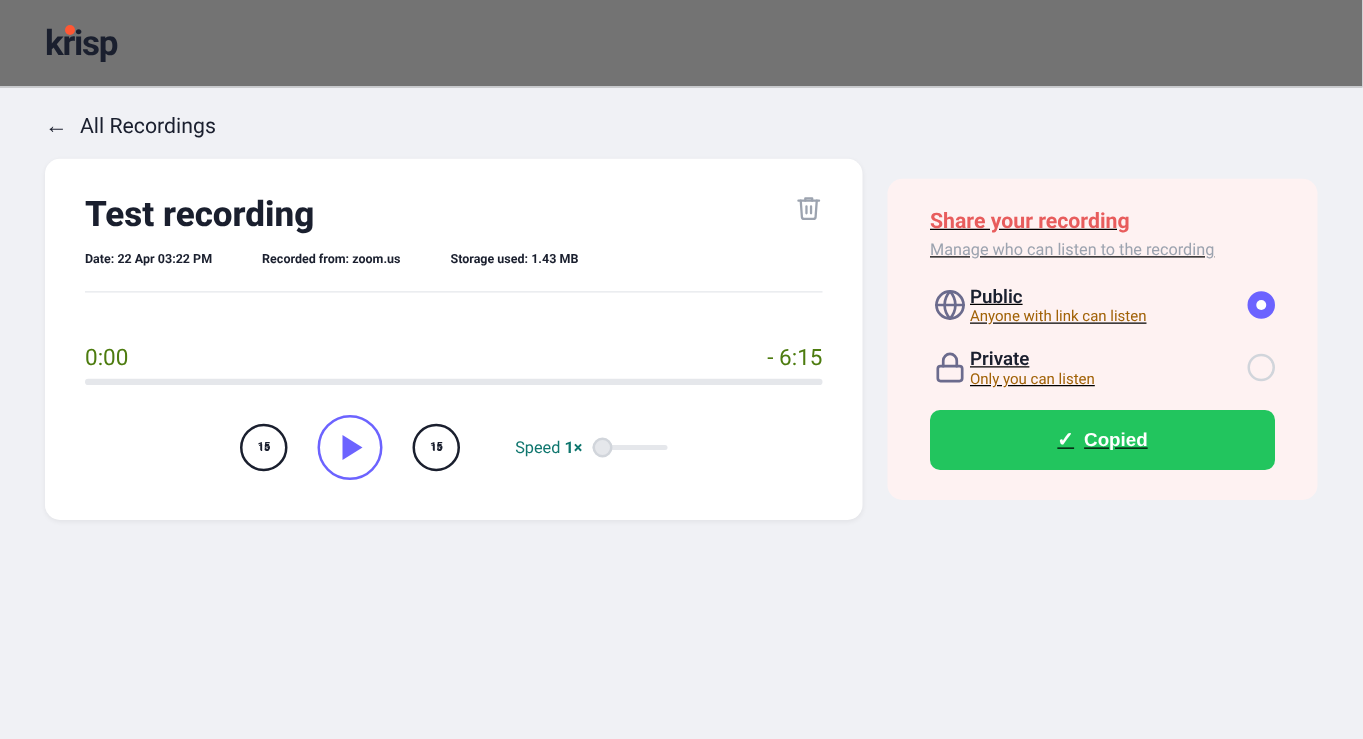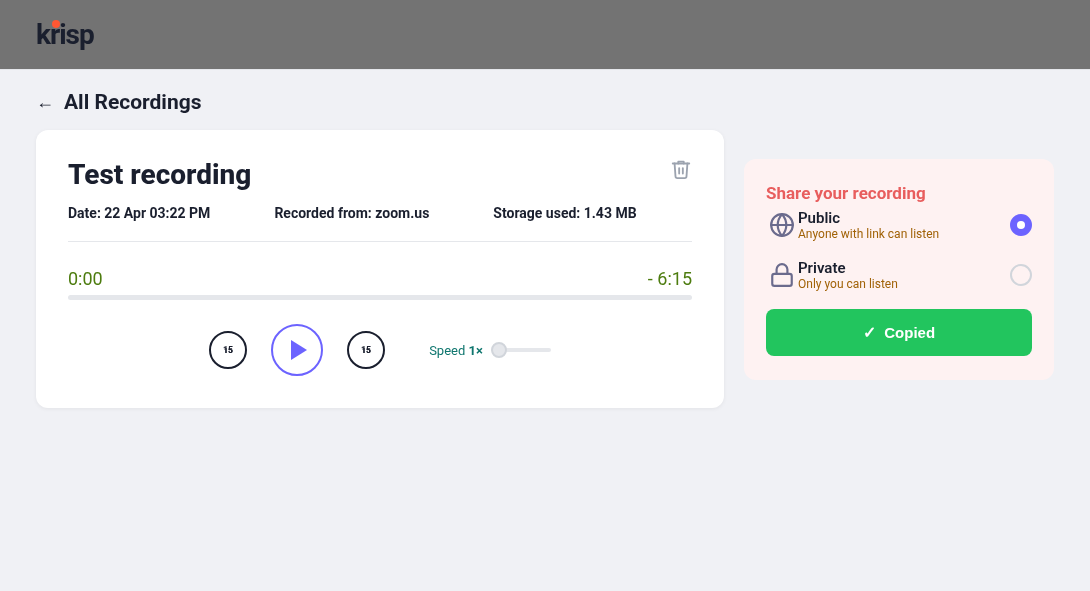--- a/index.html
+++ b/index.html
@@ -44,22 +44,22 @@
       align-items: center;
       gap: 10px;
       padding: 20px 36px 16px;
       cursor: pointer;
     }
     .back-arrow {
       font-size: 18px;
       color: #1a1f2e;
     }
     .back-label {
-      font-size: 21px;
-      font-weight: 700;
+      font-size: 17px;
+      font-weight: 400;
       color: #1a1f2e;
     }
 
     
     .main {
       display: flex;
       gap: 20px;
       padding: 0 36px;
       align-items: center;
     }
@@ -83,24 +83,24 @@
       font-weight: 800;
       color: #1a1f2e;
     }
     .delete-icon {
       color: #9ca3af;
       font-size: 20px;
       cursor: pointer;
     }
     .meta-row {
       display: flex;
-      gap: 64px;
-      font-size: 14px;
+      gap: 40px;
+      font-size: 10px;
       color: #6b7280;
-      margin-bottom: 16px;
+      margin-bottom: 32px;
       padding-bottom: 20px;
       border-bottom: 1px solid #e5e7eb;
     }
     .meta-item span {
       font-weight: 700;
       color: #1a1f2e;
     }
 
     
     .player-section {
@@ -210,23 +210,24 @@
       position: absolute;
       top: -6px;
       left: 0px;
       border: 2px solid #d1d5db;
     }
 
     
     .share-panel {
       background: #fef2f2;
       border-radius: 12px;
-      padding: 24px 22px;
-      width: 310px;
+      padding: 24px 34px;
+      width: 344px;
       flex-shrink: 0;
+      text-decoration: underline;
     }
     .share-title {
       font-size: 17px;
       font-weight: 700;
       color: #e85d5d;
       margin-bottom: 6px;
     }
     .share-subtitle {
       font-size: 13px;
       color: #9ca3af;
@@ -374,20 +375,21 @@
           <div class="speed-slider">
             <div class="speed-thumb"></div>
           </div>
         </div>
       </div>
     </div>
   </div>
 
   <div class="share-panel">
     <div class="share-title">Share your recording</div>
+    <div class="share-subtitle">Manage who can listen to the recording</div>
 
     <div class="option-row">
       <div class="option-icon">
         <svg class="globe-svg" viewBox="0 0 24 24" fill="none" stroke="#6b6b8d" stroke-width="2" stroke-linecap="round" stroke-linejoin="round">
           <circle cx="12" cy="12" r="10"></circle>
           <line x1="2" y1="12" x2="22" y2="12"></line>
           <path d="M12 2a15.3 15.3 0 014 10 15.3 15.3 0 01-4 10 15.3 15.3 0 01-4-10A15.3 15.3 0 0112 2z"></path>
         </svg>
       </div>
       <div class="option-text">

